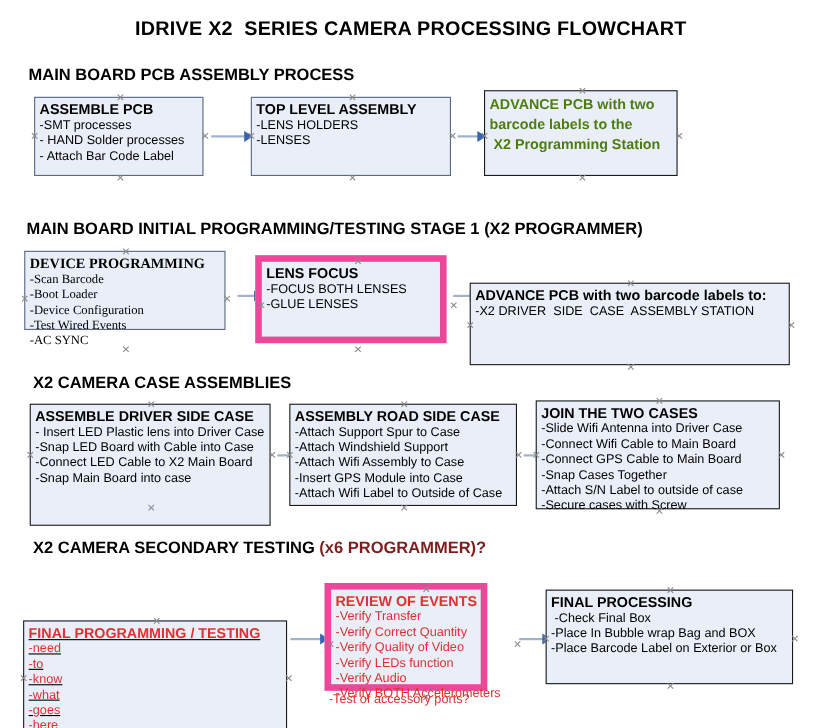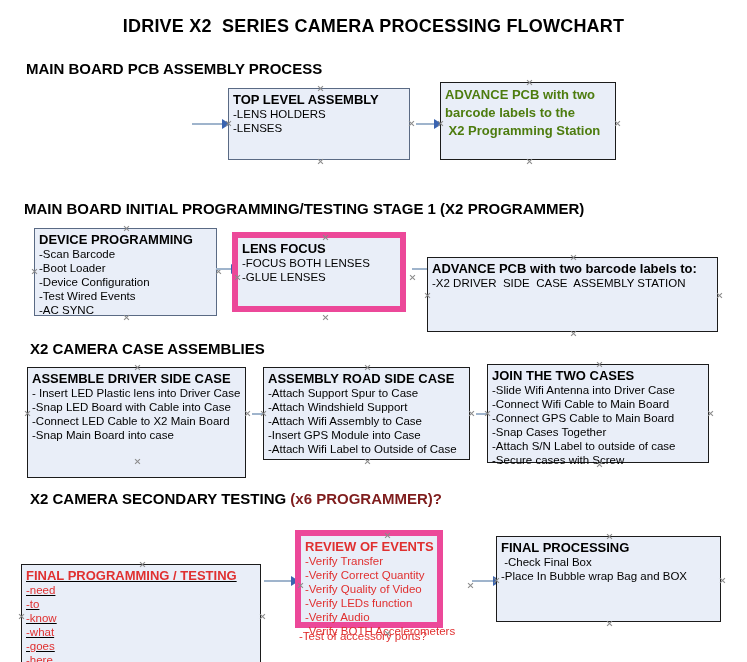--- a/index.html
+++ b/index.html
@@ -129,20 +129,30 @@
 </style>
 </head>
 <body>
 
 <div id="canvas">
 
   <div class="doc-title">IDRIVE X2  SERIES CAMERA PROCESSING FLOWCHART</div>
 
   <div class="section-title" style="left:26px; top:60px;">MAIN BOARD PCB ASSEMBLY PROCESS</div>
 
+  <div class="node" style="left:31px; top:88px; width:154px; height:72px;">
+    <div class="hdr">ASSEMBLE PCB</div>
+    <div class="line">-SMT processes</div>
+    <div class="line">- HAND Solder processes</div>
+    <div class="line">- Attach Bar Code Label</div>
+    <div class="handle" style="left:-4px; top:31px;"></div>
+    <div class="handle" style="left:74px; top:-4px;"></div>
+    <div class="handle" style="left:74px; top:69px;"></div>
+    <div class="handle" style="left:151px; top:31px;"></div>
+  </div>
 
   <div class="conn" style="left:192px; top:123px; width:32px;"></div>
   <div class="arrow" style="left:222px; top:119px;"></div>
 
   <div class="node" style="left:228px; top:88px; width:182px; height:72px;">
     <div class="hdr">TOP LEVEL ASSEMBLY</div>
     <div class="line">-LENS HOLDERS</div>
     <div class="line">-LENSES</div>
     <div class="handle" style="left:-4px; top:31px;"></div>
     <div class="handle" style="left:88px; top:-4px;"></div>
@@ -158,21 +168,21 @@
     <div class="hdrline">barcode labels to the</div>
     <div class="hdrline"> X2 Programming Station</div>
     <div class="handle" style="left:-4px; top:37px;"></div>
     <div class="handle" style="left:85px; top:-4px;"></div>
     <div class="handle" style="left:85px; top:75px;"></div>
     <div class="handle" style="left:173px; top:37px;"></div>
   </div>
 
   <div class="section-title" style="left:24px; top:200px;">MAIN BOARD INITIAL PROGRAMMING/TESTING STAGE 1 (X2 PROGRAMMER)</div>
 
-  <div class="node" style="left:34px; top:228px; width:183px; height:88px;">
+  <div class="node" style="left:22px; top:228px; width:183px; height:72px;font-family:Liberation Serif, serif;">
     <div class="hdr">DEVICE PROGRAMMING</div>
     <div class="line">-Scan Barcode</div>
     <div class="line">-Boot Loader</div>
     <div class="line">-Device Configuration</div>
     <div class="line">-Test Wired Events</div>
     <div class="line">-AC SYNC</div>
     <div class="handle" style="left:-4px; top:39px;"></div>
     <div class="handle" style="left:88px; top:-4px;"></div>
     <div class="handle" style="left:88px; top:85px;"></div>
     <div class="handle" style="left:180px; top:39px;"></div>
@@ -284,19 +294,20 @@
   </div>
   <div class="overflow-line" style="left:299px; top:629px;">-Test of accessory ports?</div>
 
   <div class="conn" style="left:472px; top:580px; width:24px;"></div>
   <div class="arrow" style="left:493px; top:576px;"></div>
 
   <div class="node dark" style="left:496px; top:536px; width:225px; height:86px;">
     <div class="hdr">FINAL PROCESSING</div>
     <div class="line"> -Check Final Box</div>
     <div class="line">-Place In Bubble wrap Bag and BOX</div>
+    <div class="line">-Place Barcode Label on Exterior or Box</div>
     <div class="handle" style="left:-4px; top:40px;"></div>
     <div class="handle" style="left:109px; top:-4px;"></div>
     <div class="handle" style="left:109px; top:83px;"></div>
     <div class="handle" style="left:222px; top:40px;"></div>
   </div>
 
 </div>
 
 </body></html>

